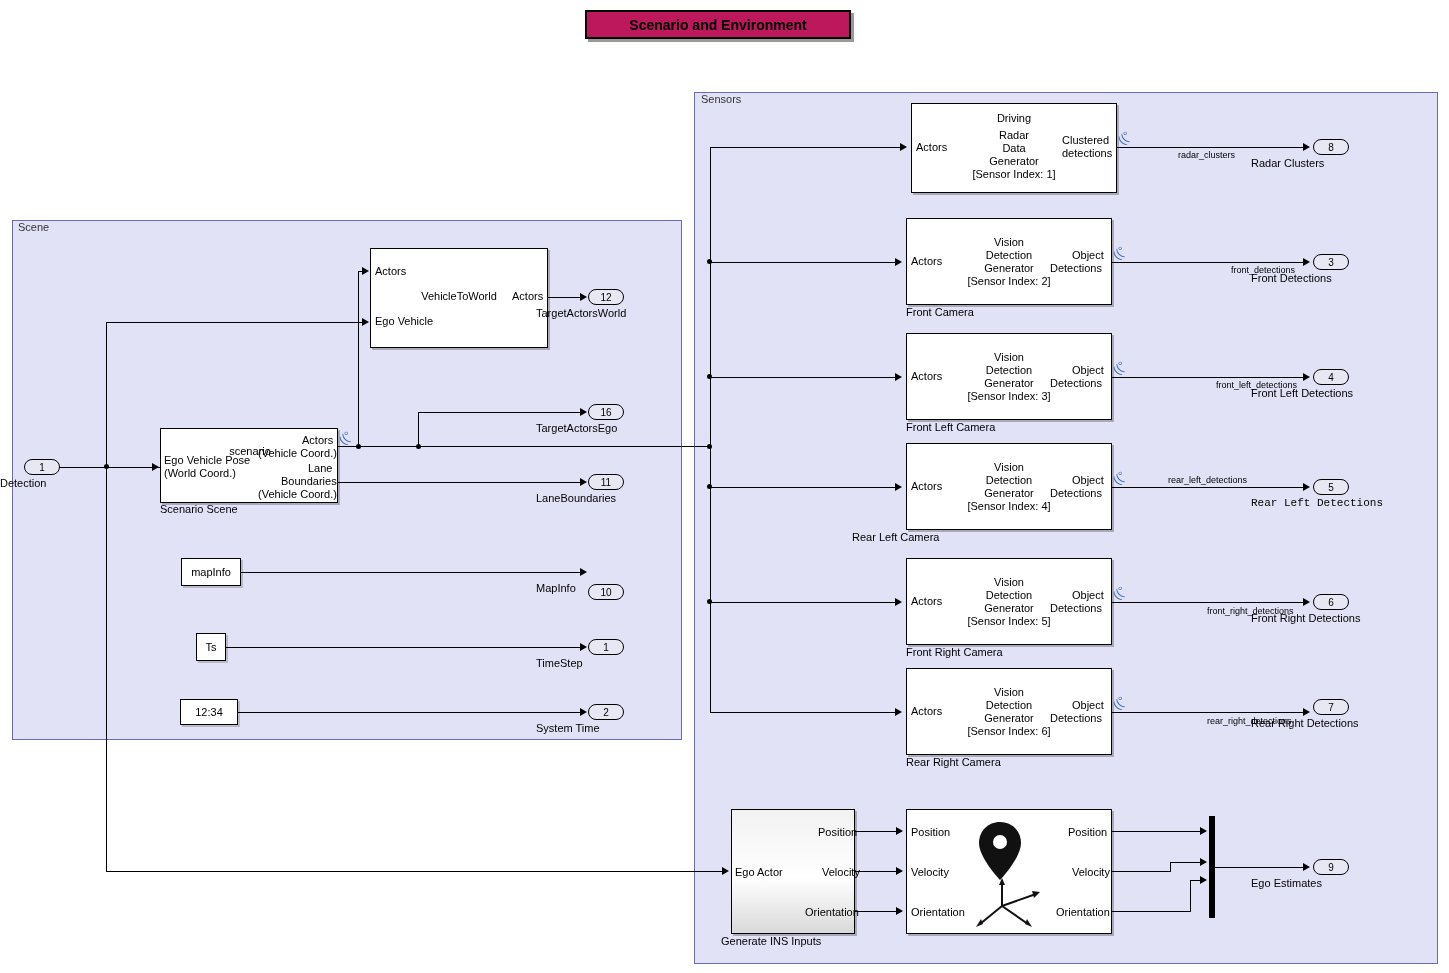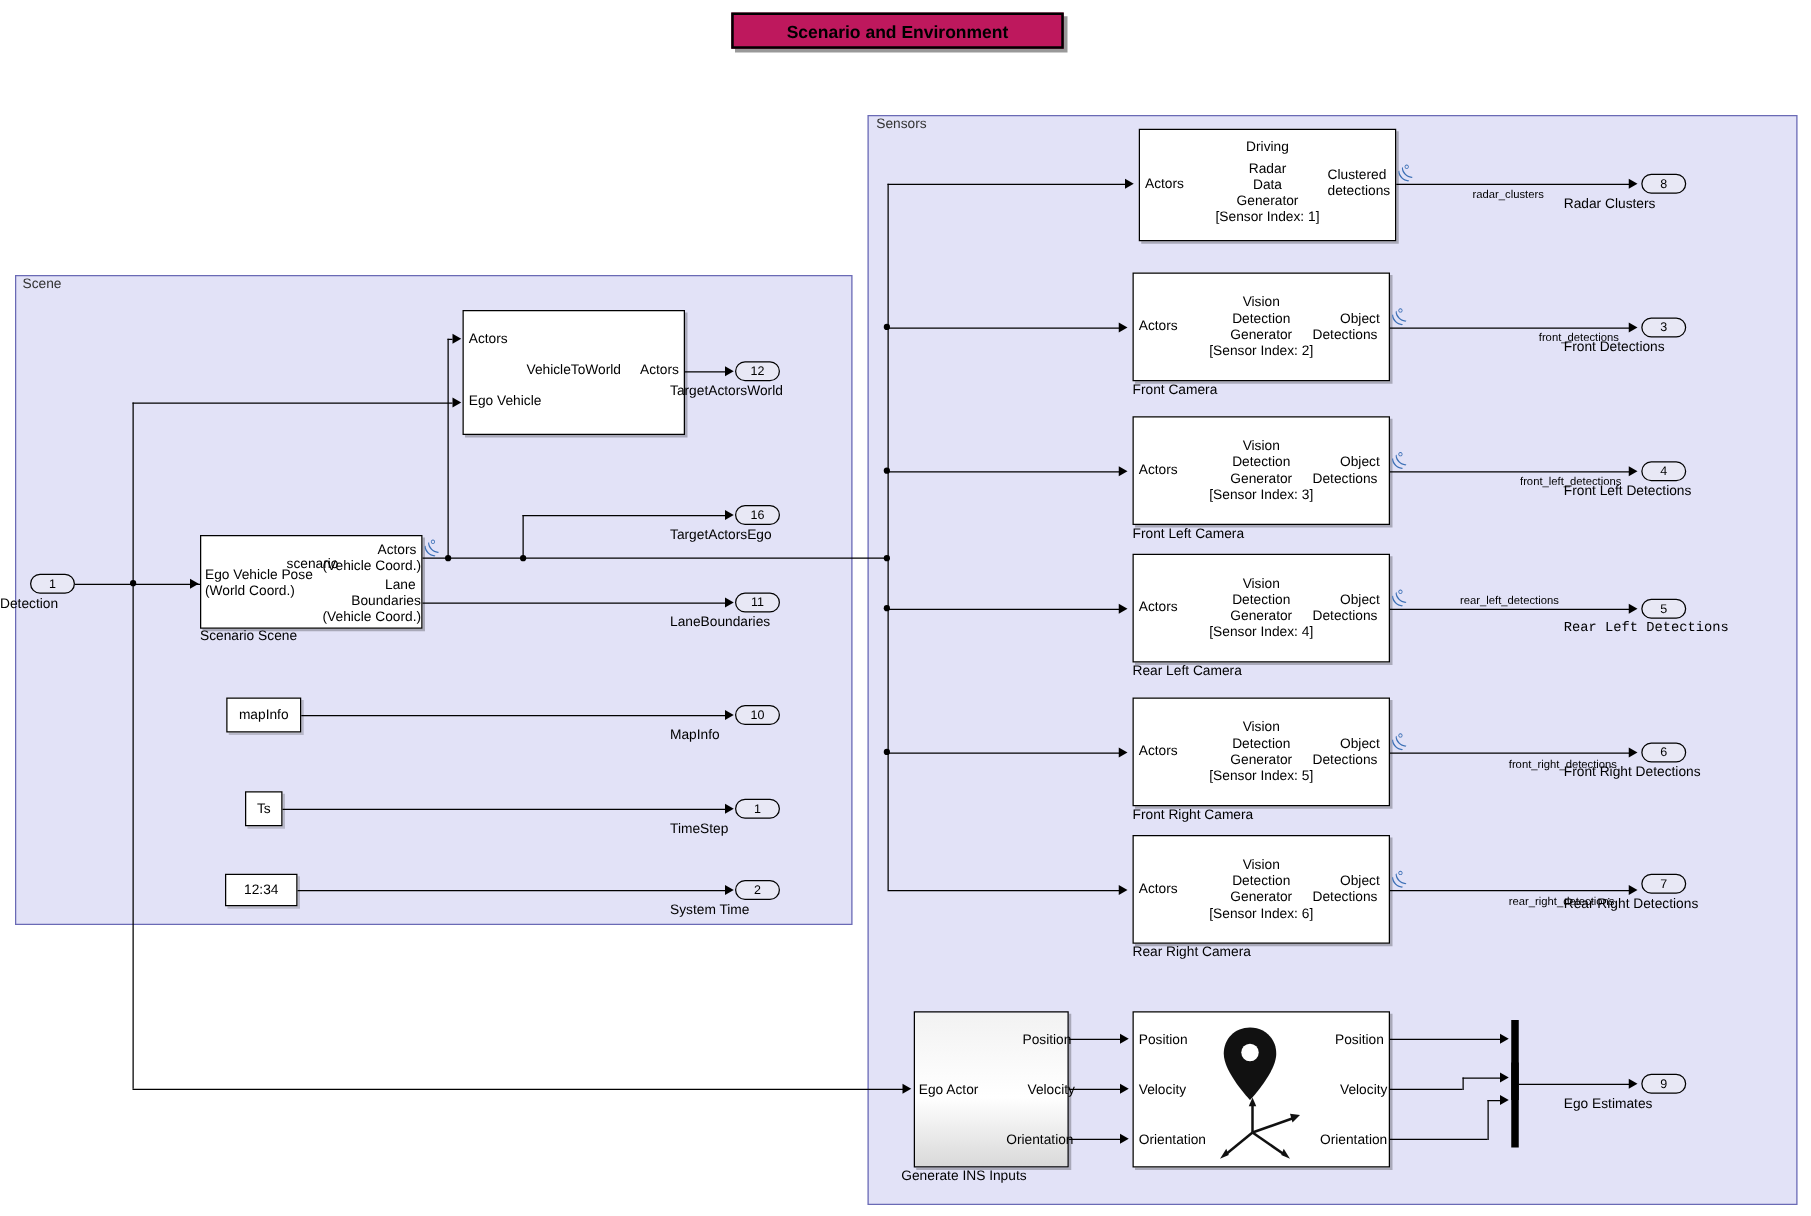--- a/index.html
+++ b/index.html
@@ -192,21 +192,21 @@
   <div class="port" style="left:588px; top:404px; width:36px;">
     <span>16</span>
   </div>
   <div class="under-label" style="left:536px; top:422px; width:140px;">TargetActorsEgo</div>
 
   <div class="port" style="left:588px; top:474px; width:36px;">
     <span>11</span>
   </div>
   <div class="under-label" style="left:536px; top:492px; width:140px;">LaneBoundaries</div>
 
-  <div class="port" style="left:588px; top:564px; width:36px;">
+  <div class="port" style="left:588px; top:584px; width:36px;">
     <span>10</span>
   </div>
   <div class="under-label" style="left:536px; top:582px; width:140px;">MapInfo</div>
 
   <div class="port" style="left:588px; top:639px; width:36px;">
     <span>1</span>
   </div>
   <div class="under-label" style="left:536px; top:657px; width:140px;">TimeStep</div>
 
   <div class="port" style="left:588px; top:704px; width:36px;">
@@ -318,21 +318,21 @@
 
   <div class="abs block block-shadow" style="left:906px; top:443px; width:206px; height:87px;"></div>
   <div class="blk-text" style="left:956px; top:461px; width:106px;">Vision</div>
   <div class="blk-text" style="left:956px; top:474px; width:106px;">Detection</div>
   <div class="blk-text" style="left:956px; top:487px; width:106px;">Generator</div>
   <div class="blk-text" style="left:946px; top:500px; width:126px;">[Sensor Index: 4]</div>
   <div class="port-label" style="left:911px; top:480px;">Actors</div>
   <div class="port-label" style="left:1072px; top:474px;">Object</div>
   <div class="port-label" style="left:1050px; top:487px;">Detections</div>
   <div class="wifi" style="left:1113px; top:471px;">((°</div>
-  <div class="under-label" style="left:906px; top:531px; width:206px;">Rear Left Camera</div>
+  <div class="under-label" style="left:852px; top:531px; width:206px;">Rear Left Camera</div>
   <div class="dot" style="left:707px; top:484px;"></div>
   <div class="hline" style="left:710px; top:487px; width:187px;"></div>
   <div class="arrow" style="left:895px; top:483px;"></div>
   <div class="hline" style="left:1112px; top:487px; width:195px;"></div>
   <div class="arrow" style="left:1303px; top:483px;"></div>
   <div class="sig-label" style="left:1168px; top:475px;">rear_left_detections</div>
   <div class="port" style="left:1313px; top:479px; width:36px;">
     <span>5</span>
   </div>
   <div class="under-label" style="left:1251px; top:497px; width:160px;font-family:Liberation Mono, monospace;">Rear Left Detections</div>

